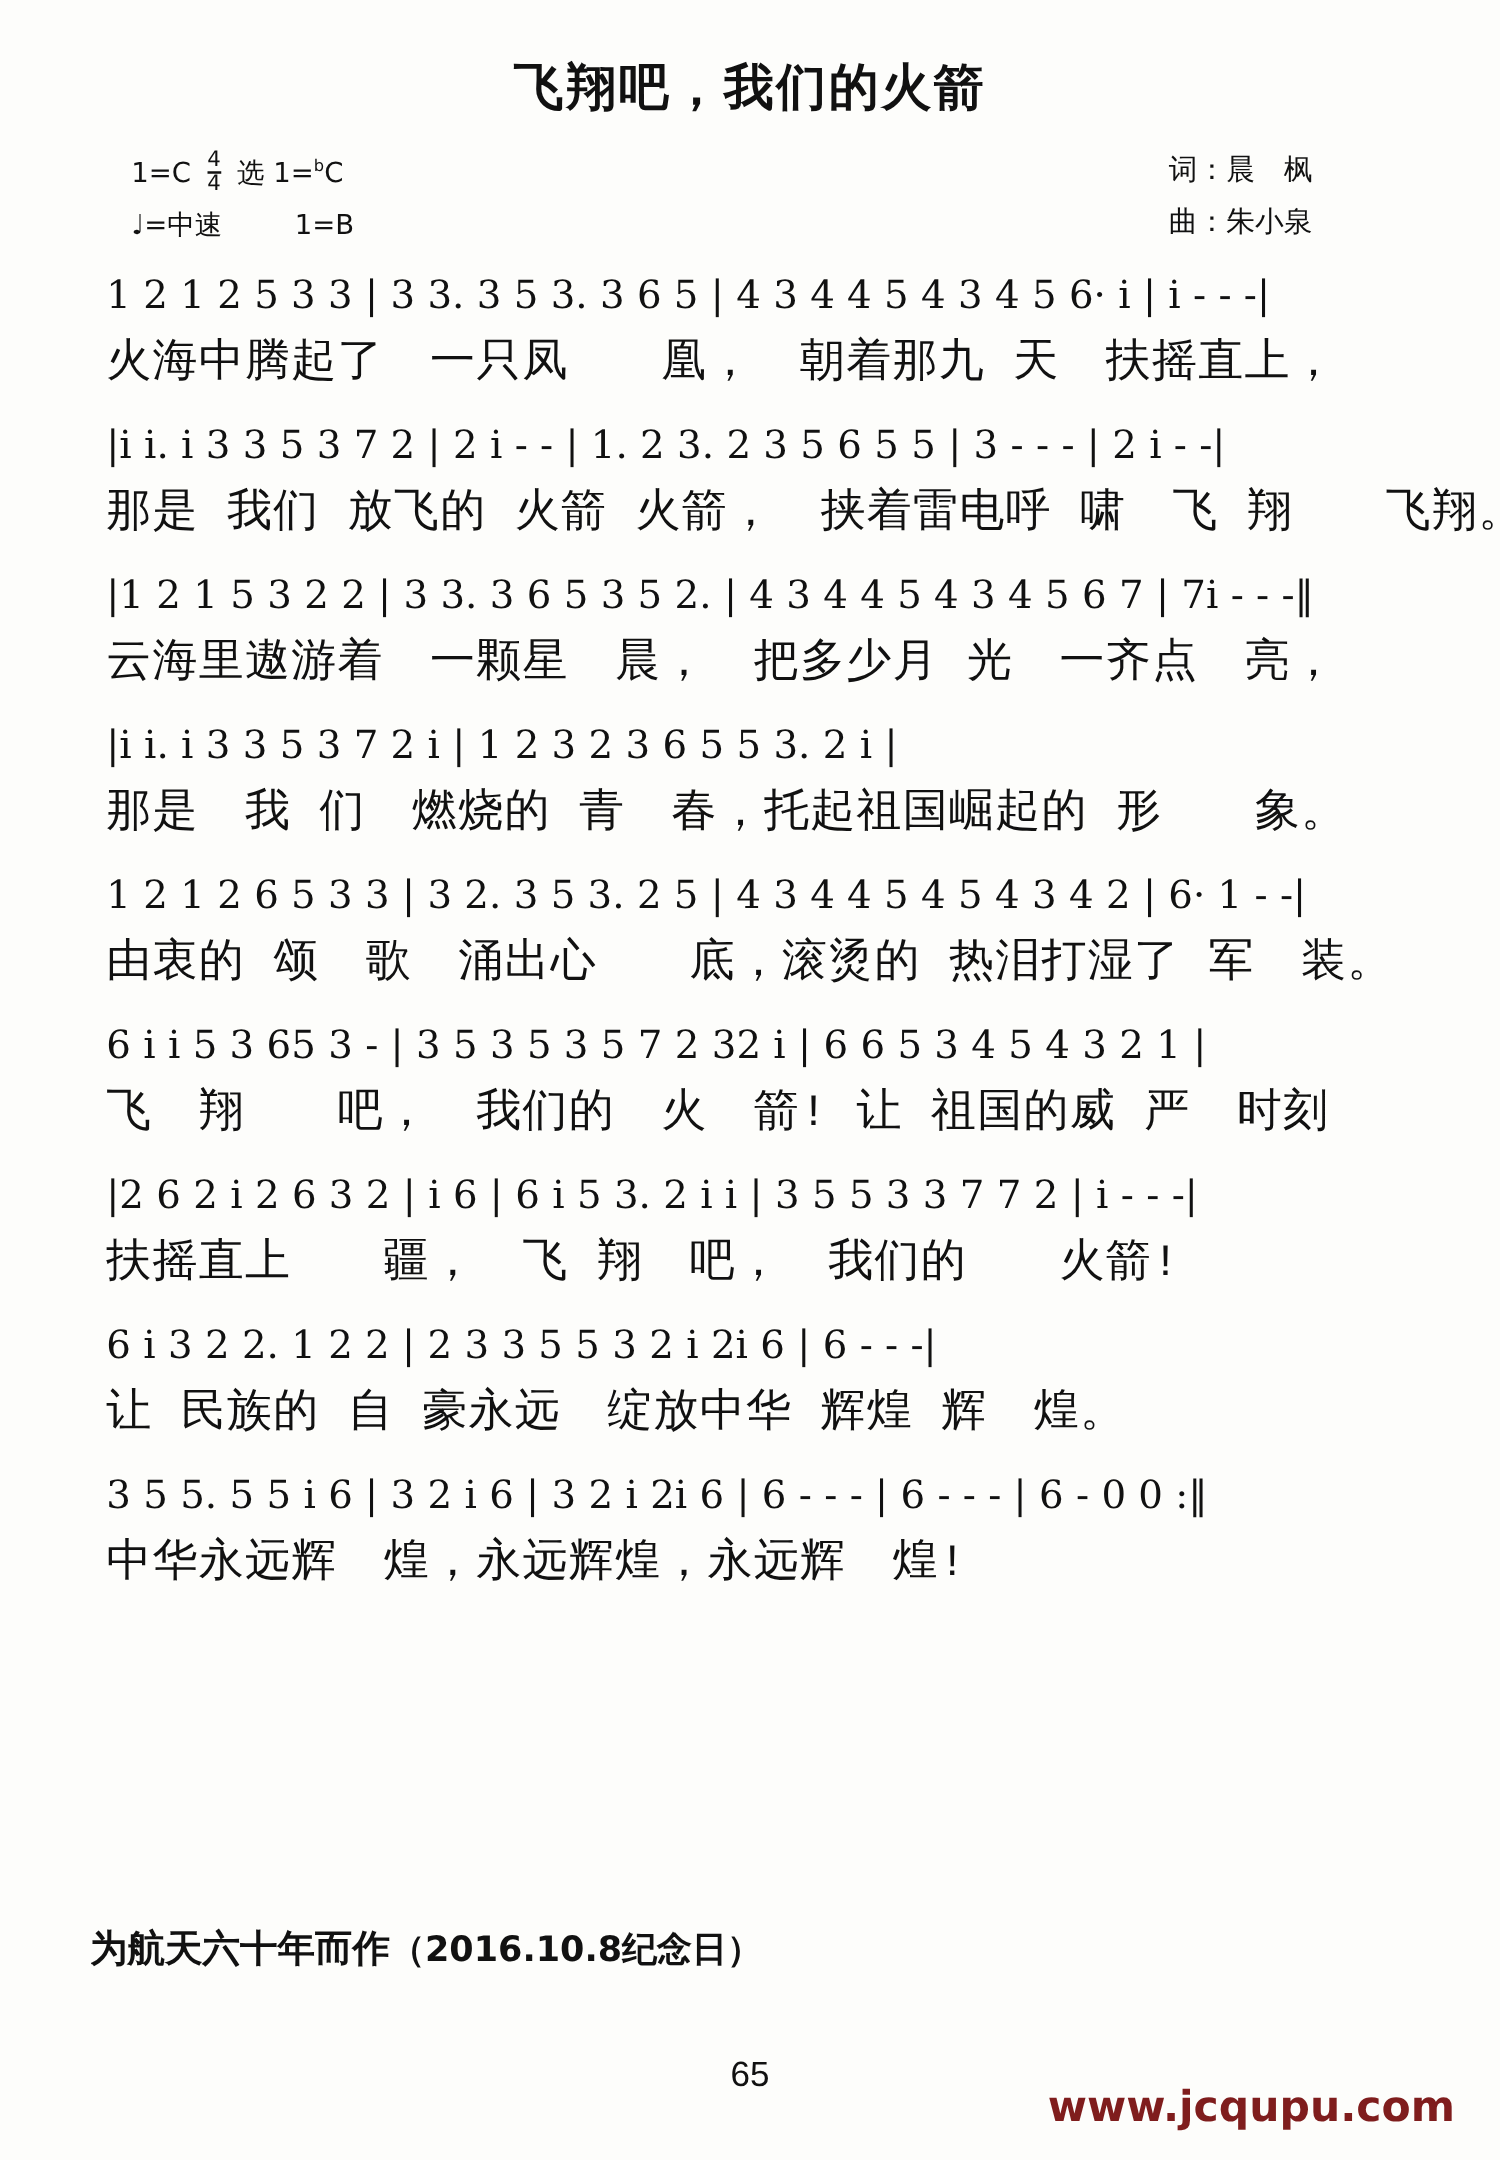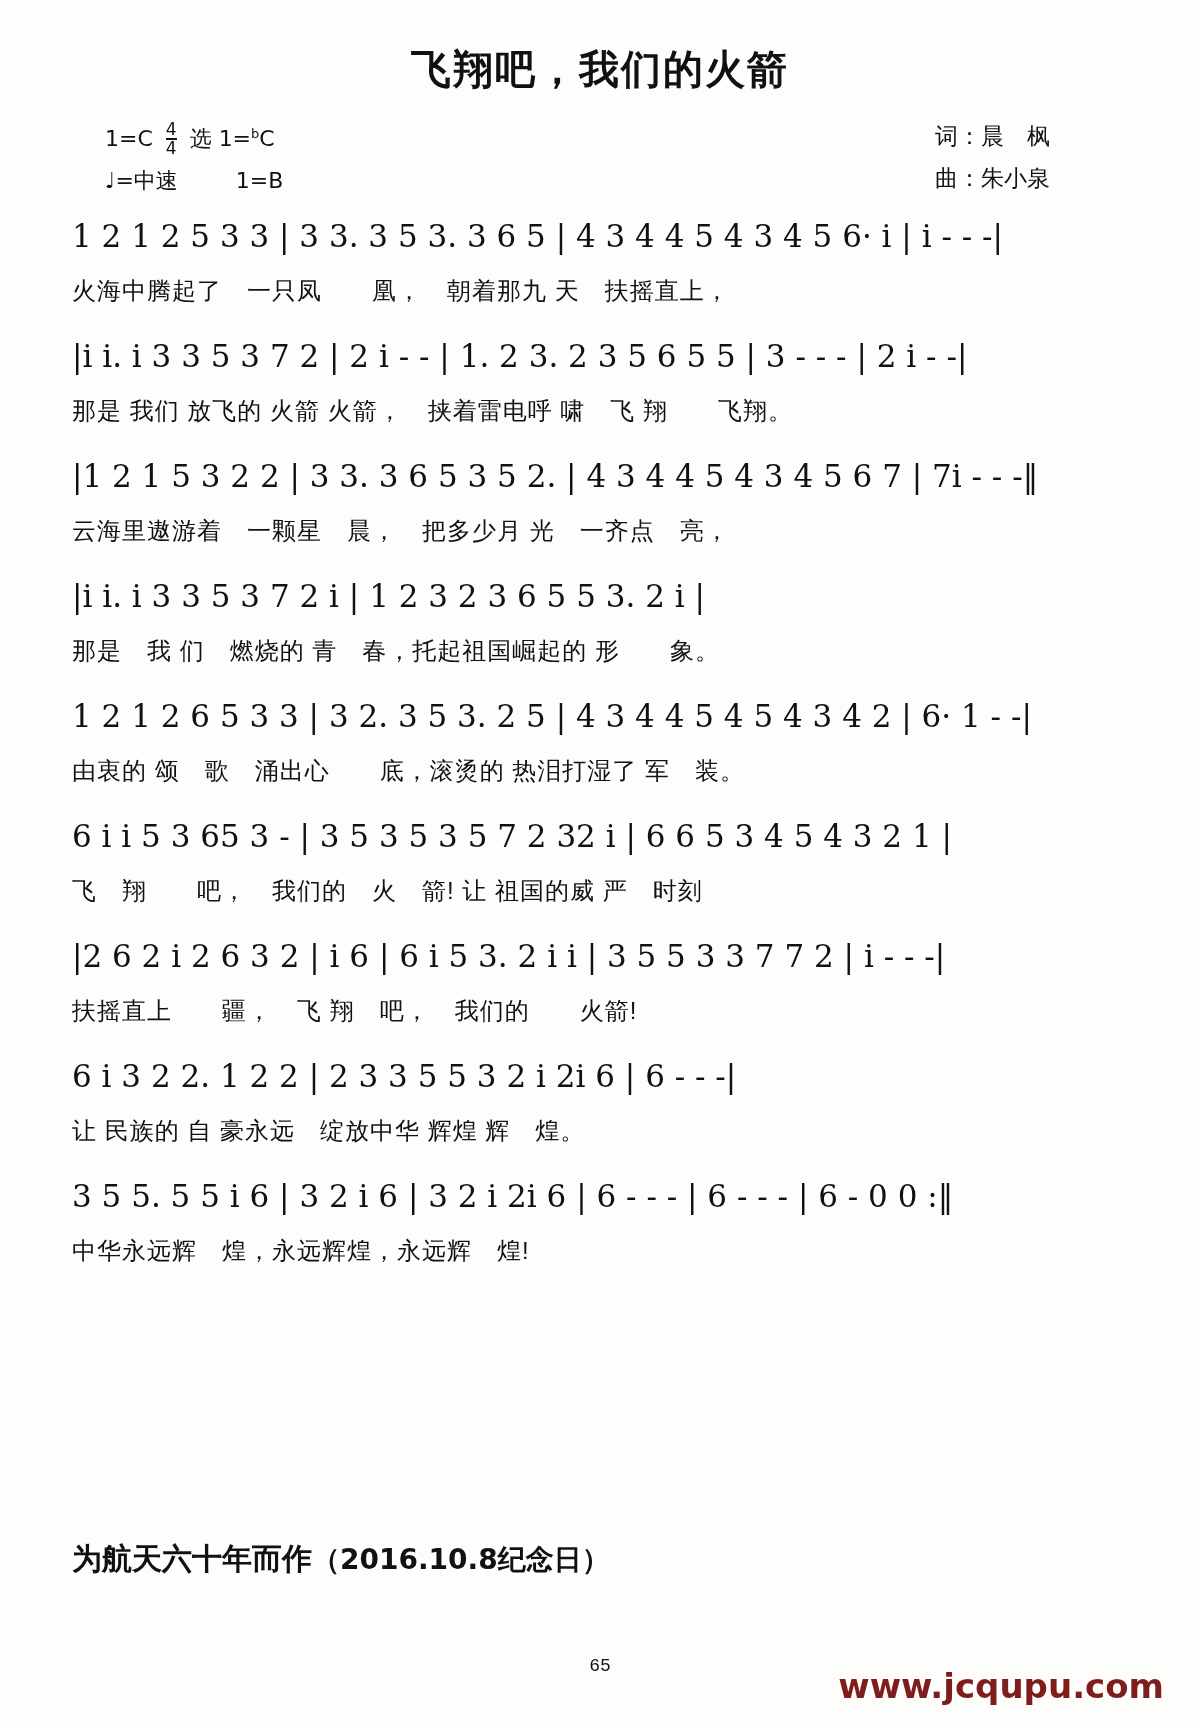--- a/index.html
+++ b/index.html
@@ -64,37 +64,37 @@
     right: 150px;
     top: 2px;
     font-family: "DejaVu Sans", sans-serif;
     font-size: 23px;
     line-height: 42px;
     text-align: center;
     white-space: nowrap;
   }
 
   .score {
-    margin: 6px 0 0 0;
+    margin: 6px 0 0 13px;
     padding: 0 70px 0 72px;
   }
   .system {
     margin-bottom: 6px;
   }
   .notes {
     font-family: "DejaVu Serif", serif;
     font-size: 31px;
     line-height: 62px;
     white-space: nowrap;
     letter-spacing: 0px;
     position: relative;
   }
   .lyrics {
-    font-family: Liberation Sans, sans-serif;
-    font-size: 24px;
+    font-family: Liberation Mono, monospace;
+    font-size: 36px;
     line-height: 56px;
     white-space: nowrap;
     letter-spacing: 1px;
     margin-top: -4px;
   }
   .footnote {
     position: absolute;
     left: 72px;
     bottom: 148px;
     font-family: "DejaVu Sans", sans-serif;
@@ -103,22 +103,22 @@
   }
   .footnote .small {
     font-weight: bold;
     font-size: 28px;
   }
   .pageno {
     position: absolute;
     left: 0; right: 0;
     bottom: 52px;
     text-align: center;
-    font-family: Liberation Mono, monospace;
-    font-size: 18px;
+    font-family: Liberation Sans, sans-serif;
+    font-size: 28px;
   }
   .watermark {
     position: absolute;
     right: 36px;
     bottom: 22px;
     font-family: "DejaVu Sans", sans-serif;
     font-size: 34px;
     font-weight: bold;
     color: #7f1d1d;
   }

